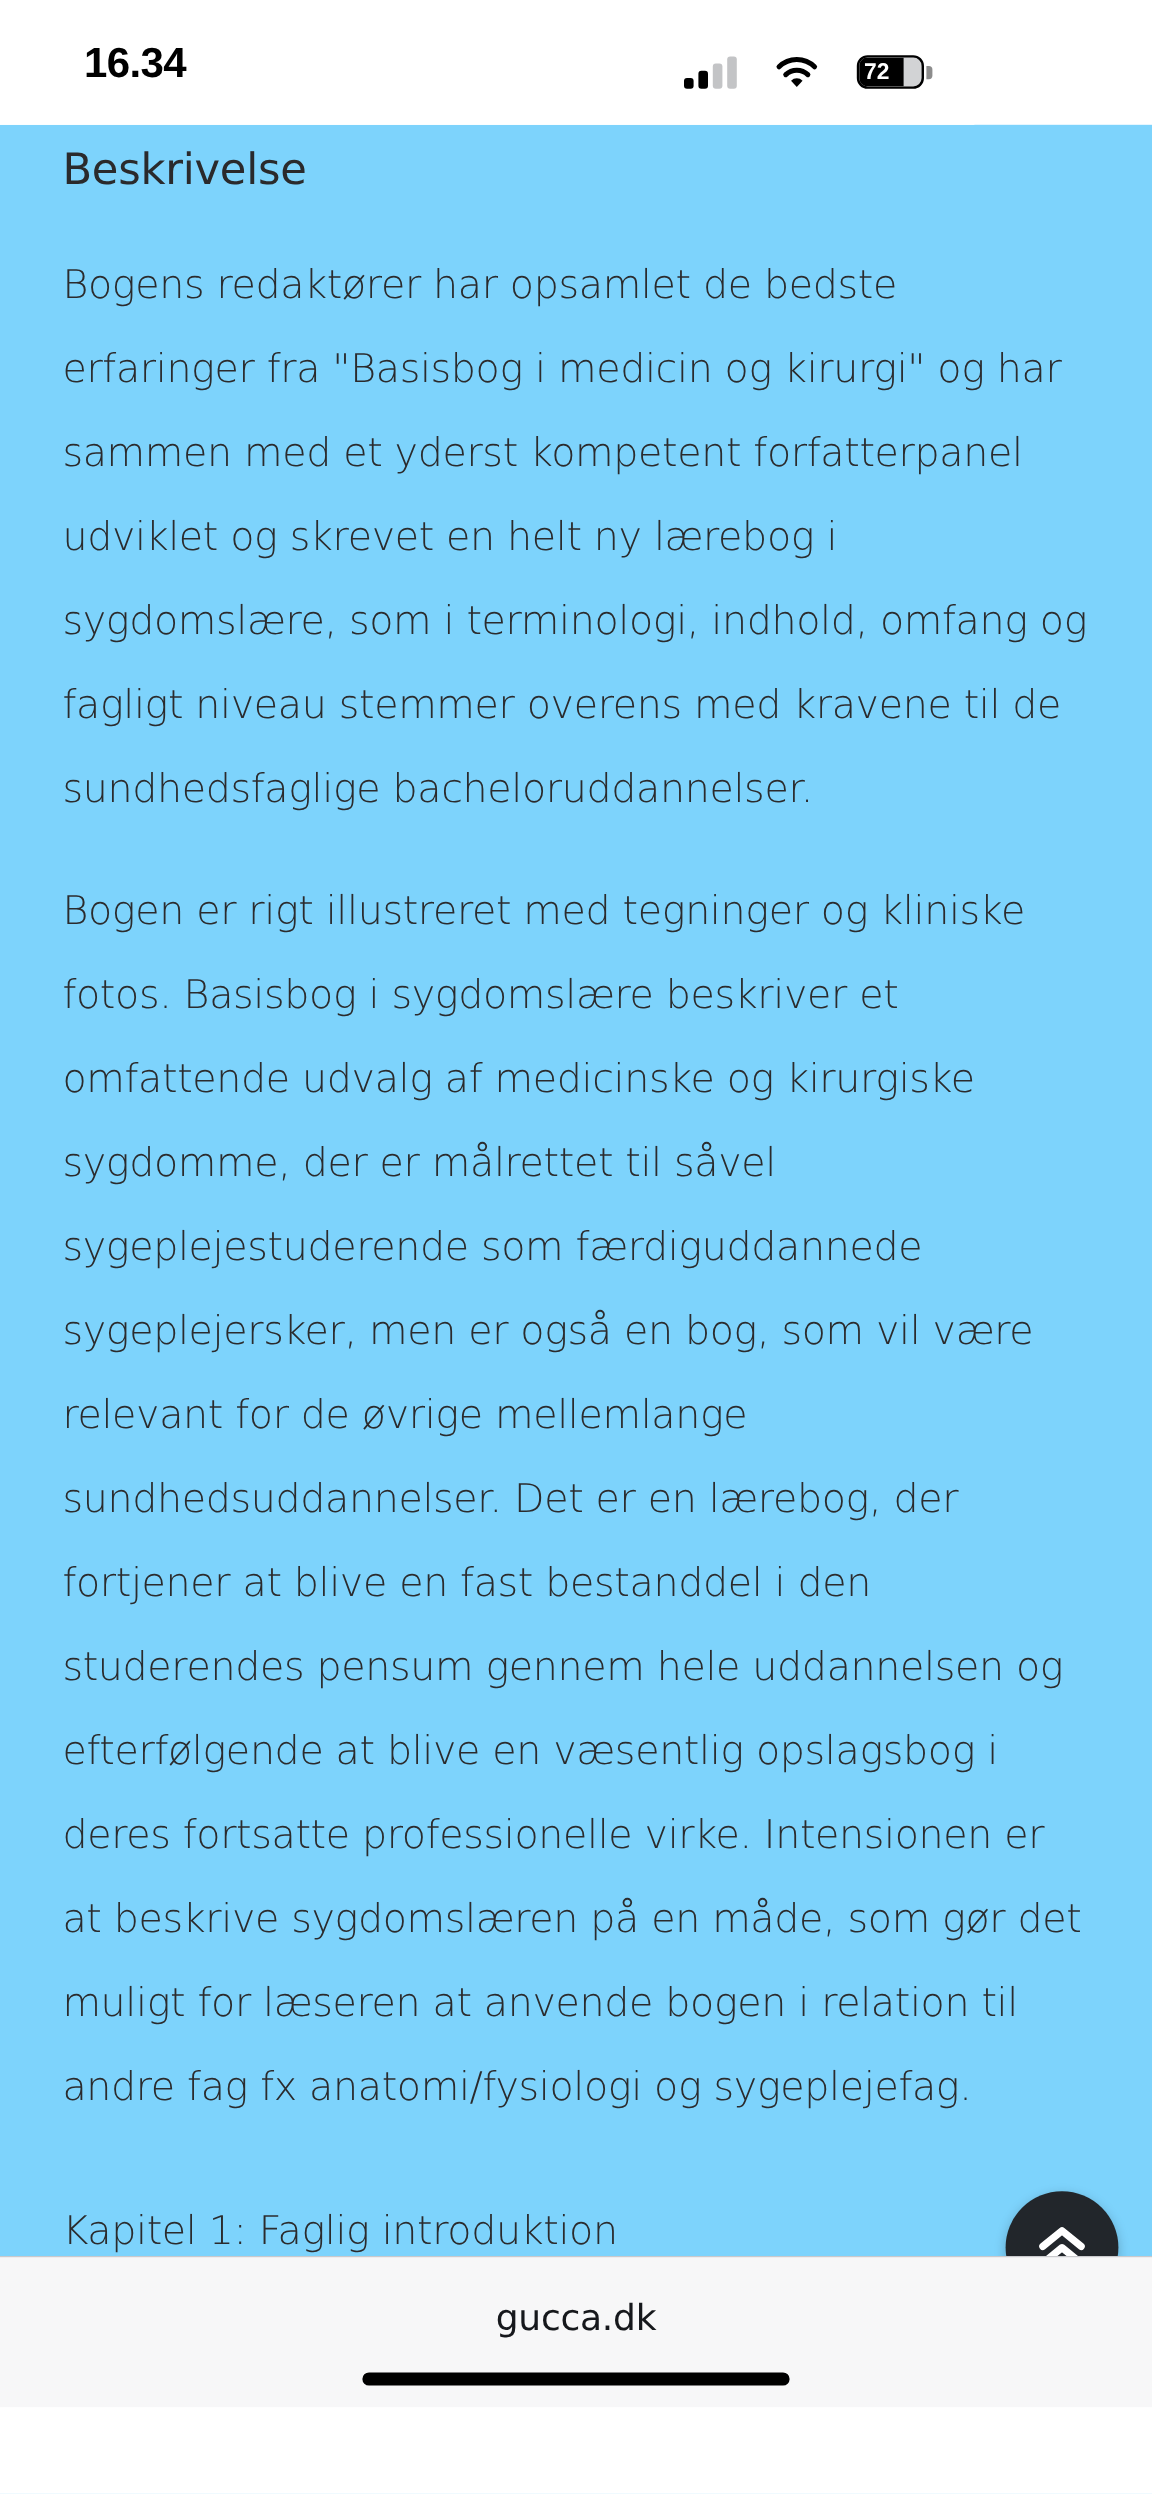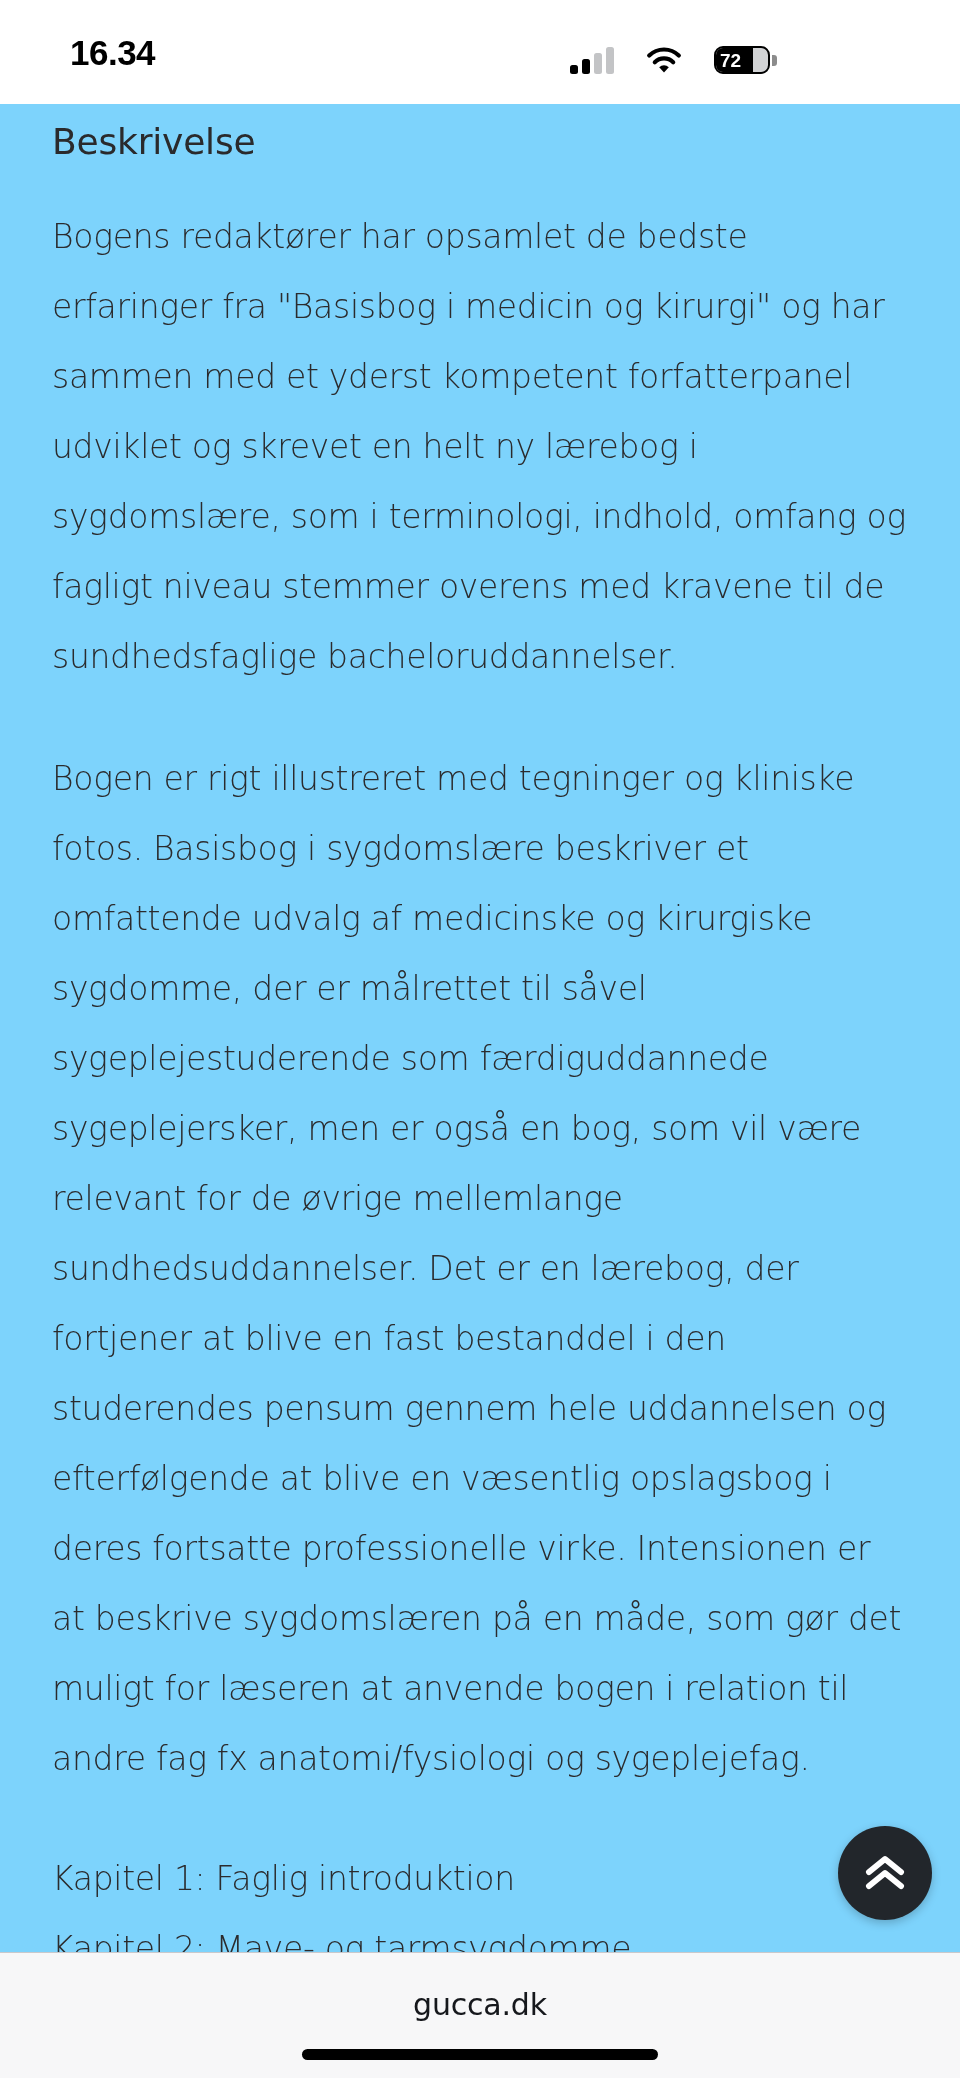--- a/index.html
+++ b/index.html
@@ -95,41 +95,41 @@
     margin:0 48px 0 52px;
     font-family:"DejaVu Sans", sans-serif;
     font-size:33px;
     font-weight:300;
     line-height:70px;
     color:#2b2b2d;
     letter-spacing:-0.3px;
     white-space:pre-wrap;
   }
   #para-1 { margin-top:36px; }
-  #para-2 { margin-top:52px; }
+  #para-2 { margin-top:32px; }
   #chapter-list { margin-top:50px; }
 
   
   #scroll-top-fab {
     position:absolute;
     left:838px; top:1826px;
     width:94px; height:94px;
     border-radius:50%;
     background:#22262b;
     z-index:25;
     display:flex; align-items:center; justify-content:center;
     box-shadow:0 3px 10px rgba(0,0,0,.22);
     cursor:pointer;
   }
   #scroll-top-fab svg { display:block; }
 
   
   #bottom-bar {
     position:absolute;
-    left:0; top:1952px;
+    left:0; top:1880px;
     width:960px; height:126px;
     background:#f7f7f8;
     border-top:1px solid #c9c9cc;
     z-index:30;
   }
   #site-domain {
     position:absolute; left:0; right:0; top:34px;
     text-align:center;
     font-family:"DejaVu Sans", sans-serif;
     font-size:30px;

